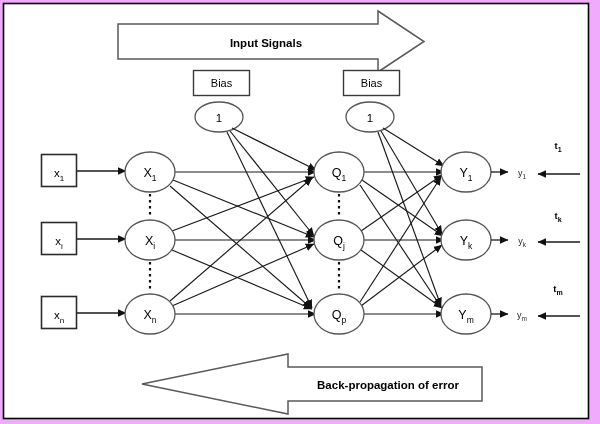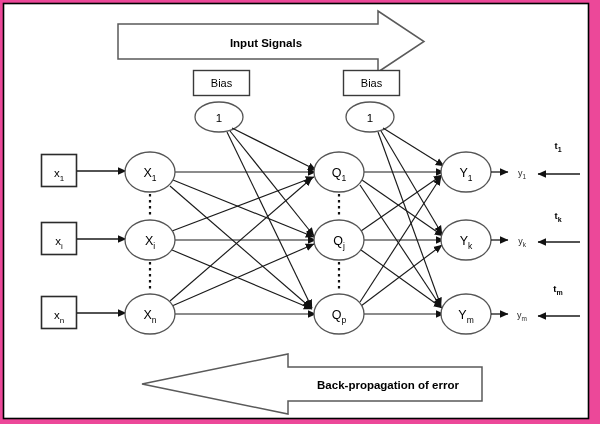--- a/index.html
+++ b/index.html
@@ -1,18 +1,18 @@
 <!DOCTYPE html>
 <html><head>
 <meta charset="utf-8">
 <style>
   html,body{margin:0;padding:0;background:#ffffff;}
   body{width:600px;height:424px;overflow:hidden;
        font-family:"Liberation Sans",sans-serif;}
-  #stage{position:relative;width:600px;height:424px;background:#ec4899;}
+  #stage{position:relative;width:600px;height:424px;background:#f0abfc;}
   svg{display:block;}
   .nodelabel{font-family:"Liberation Sans",sans-serif;}
 </style>
 </head>
 <body>
 
 <div id="stage">
 <svg width="600" height="424" viewBox="0 0 600 424" xmlns="http://www.w3.org/2000/svg">
 
   <defs>

